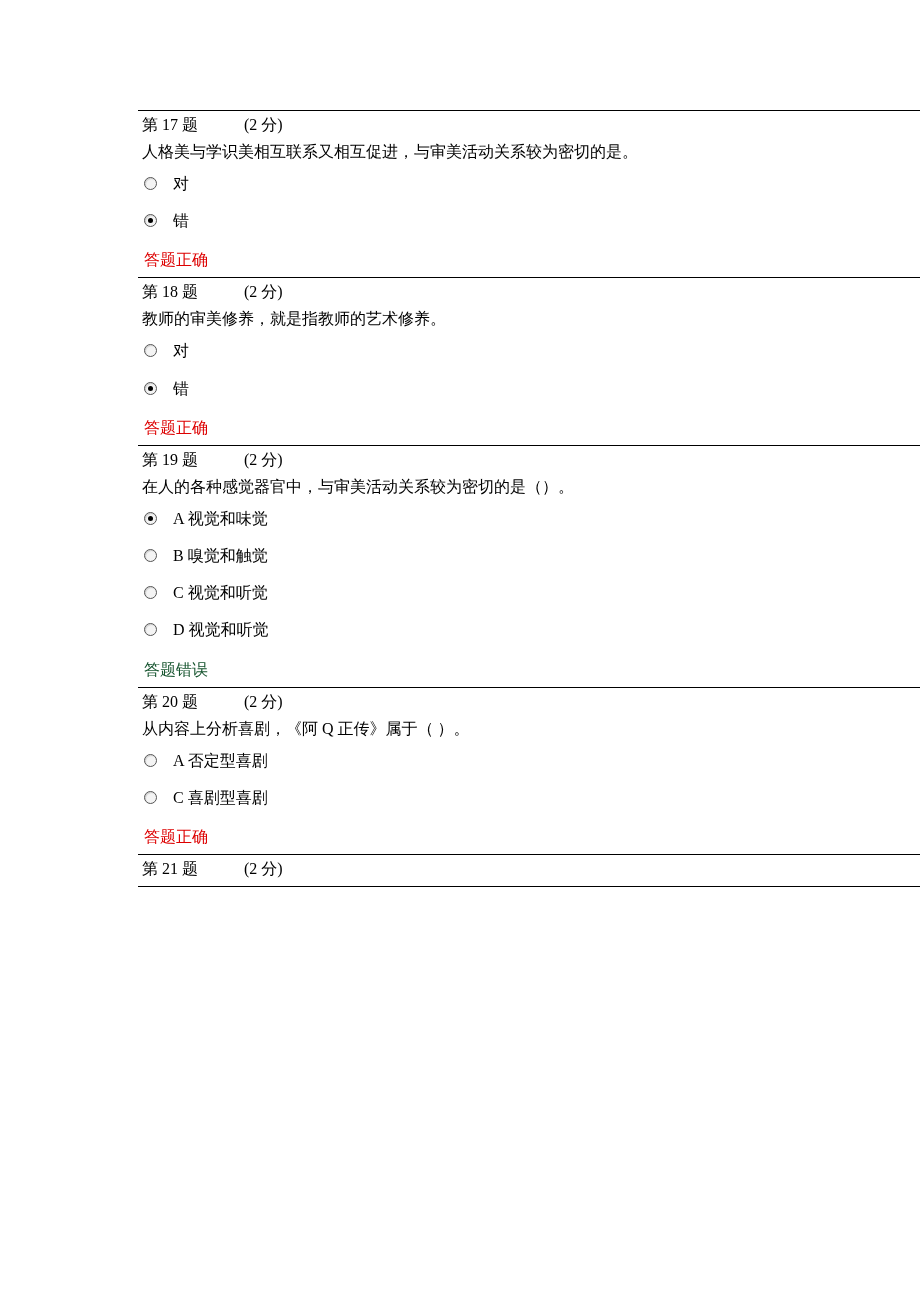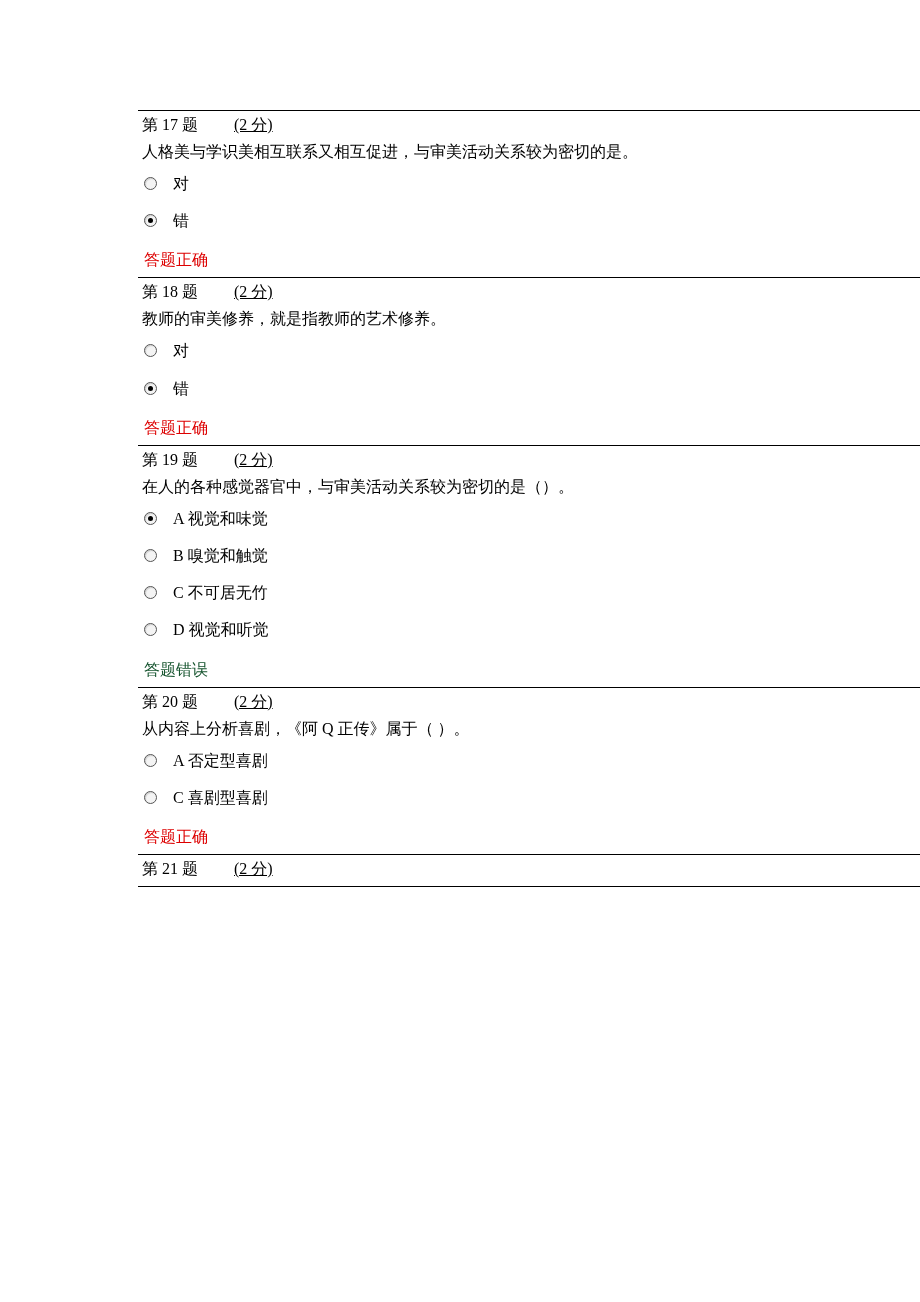--- a/index.html
+++ b/index.html
@@ -21,22 +21,21 @@
   }
   .question-header {
     margin-bottom: 4px;
   }
   .question-number {
     display: inline-block;
     text-align: center;
   }
   .question-points {
     display: inline-block;
-    margin-left: 32px;
-    text-decoration: underline;
+    margin-left: 42px;
   }
   .question-text {
     margin-bottom: 10px;
     line-height: 1.5;
   }
   .option-row {
     display: flex;
     align-items: center;
     margin-bottom: 18px;
     padding-left: 2px;
@@ -126,21 +125,21 @@
     <div class="option-row">
       <span class="radio selected"></span>
       <span class="option-label">A 视觉和味觉</span>
     </div>
     <div class="option-row">
       <span class="radio"></span>
       <span class="option-label">B 嗅觉和触觉</span>
     </div>
     <div class="option-row">
       <span class="radio"></span>
-      <span class="option-label">C 不可居无竹</span>
+      <span class="option-label">C 视觉和听觉</span>
     </div>
     <div class="option-row">
       <span class="radio"></span>
       <span class="option-label">D 视觉和听觉</span>
     </div>
     <div class="result wrong">答题错误</div>
   </div>
 
   <div class="question-block">
     <div class="question-header">

